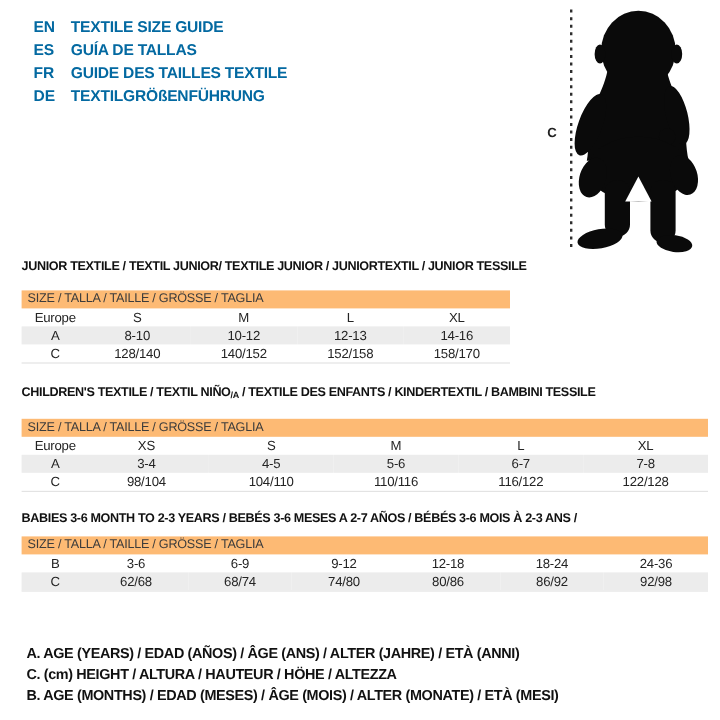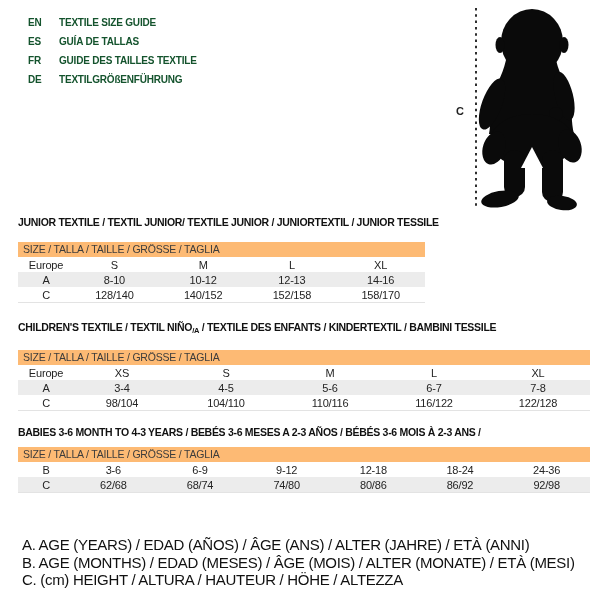--- a/index.html
+++ b/index.html
@@ -1,21 +1,21 @@
 <!DOCTYPE html>
 <html><head>
 <meta charset="utf-8">
 <style>
   html,body{margin:0;padding:0;background:#fff;}
   .page{position:relative;width:600px;height:600px;background:#ffffff;overflow:hidden;
         font-family:"Liberation Sans","DejaVu Sans",sans-serif;color:#1c1c1c;}
 
   
   .lang-list{position:absolute;left:28px;top:13px;}
-  .lang-row{height:19px;line-height:19px;font-weight:bold;font-size:10px;letter-spacing:-0.2px;color:#14532d;}
+  .lang-row{height:19px;line-height:19px;font-weight:bold;font-size:13px;letter-spacing:-0.2px;color:#0369a1;}
   .lang-code{display:inline-block;width:31px;}
 
   
   .figure-area{position:absolute;left:450px;top:0;width:150px;height:220px;}
   .figure-area svg{position:absolute;left:0;top:0;}
   .c-marker{position:absolute;left:6px;top:105px;font-size:11px;font-weight:bold;color:#222;}
 
   
   .section{position:absolute;left:18px;}
   .sec-junior{top:215px;}
@@ -32,21 +32,21 @@
   .tbl-wide{width:572px;}
   .tbl-bar{height:15px;line-height:15px;background:#fdba74;color:#3c3c3c;
            font-size:10.5px;letter-spacing:-0.2px;padding-left:5px;}
   table{border-collapse:collapse;table-layout:fixed;width:100%;}
   td{height:15px;font-size:11px;letter-spacing:-0.2px;text-align:center;padding:0;color:#242424;}
   td.lbl{text-align:center;padding-left:4px;}
   tr.alt{background:#ececec;}
 
   
   .footnotes{position:absolute;left:22px;top:536px;}
-  .footnote{height:17.5px;line-height:17.5px;font-size:15px;font-weight:normal;
+  .footnote{height:17.5px;line-height:17.5px;font-size:12px;font-weight:bold;
             letter-spacing:-0.3px;color:#111;white-space:nowrap;}
 </style>
 </head>
 <body>
 
 <div class="page">
 
   <div class="lang-list">
     <div class="lang-row">
       <span class="lang-code">EN</span><span>TEXTILE SIZE GUIDE</span>
@@ -165,21 +165,21 @@
           <td>116/122</td>
           <td>122/128</td>
         </tr>
       </tbody>
         </table>
     </div>
   </div>
 
   <div class="section sec-babies">
     <div class="section-title">
-      <div>BABIES 3-6 MONTH TO 4-3 YEARS / BEBÉS 3-6 MESES A 2-3 AÑOS / BÉBÉS 3-6 MOIS À 2-3 ANS /</div>
+      <div>BABIES 3-6 MONTH TO 2-3 YEARS / BEBÉS 3-6 MESES A 2-7 AÑOS / BÉBÉS 3-6 MOIS À 2-3 ANS /</div>
     </div>
     <div class="tbl tbl-wide">
       <div class="tbl-bar">SIZE / TALLA / TAILLE / GRÖSSE / TAGLIA</div>
       <table>
         <colgroup>
             <col style="width:52px">
             <col>
             <col>
             <col>
             <col>
@@ -205,17 +205,17 @@
           <td>86/92</td>
           <td>92/98</td>
         </tr>
       </tbody>
         </table>
     </div>
   </div>
 
   <div class="footnotes">
     <div class="footnote">A. AGE (YEARS) / EDAD (AÑOS) / ÂGE (ANS) / ALTER (JAHRE) / ETÀ (ANNI)</div>
+    <div class="footnote">C. (cm) HEIGHT / ALTURA / HAUTEUR / HÖHE / ALTEZZA</div>
     <div class="footnote">B. AGE (MONTHS) / EDAD (MESES) / ÂGE (MOIS) / ALTER (MONATE) / ETÀ (MESI)</div>
-    <div class="footnote">C. (cm) HEIGHT / ALTURA / HAUTEUR / HÖHE / ALTEZZA</div>
   </div>
 
 </div>
 
 </body></html>

